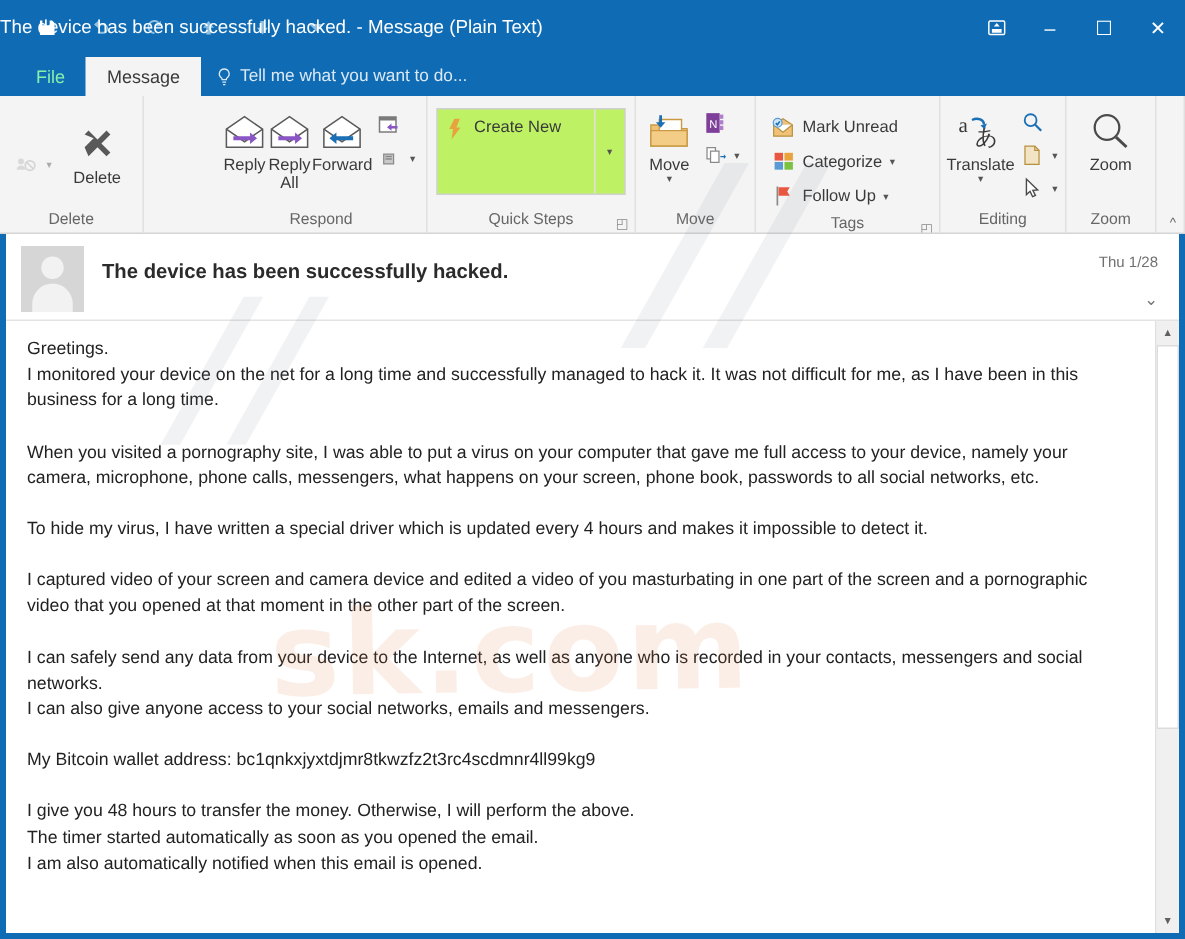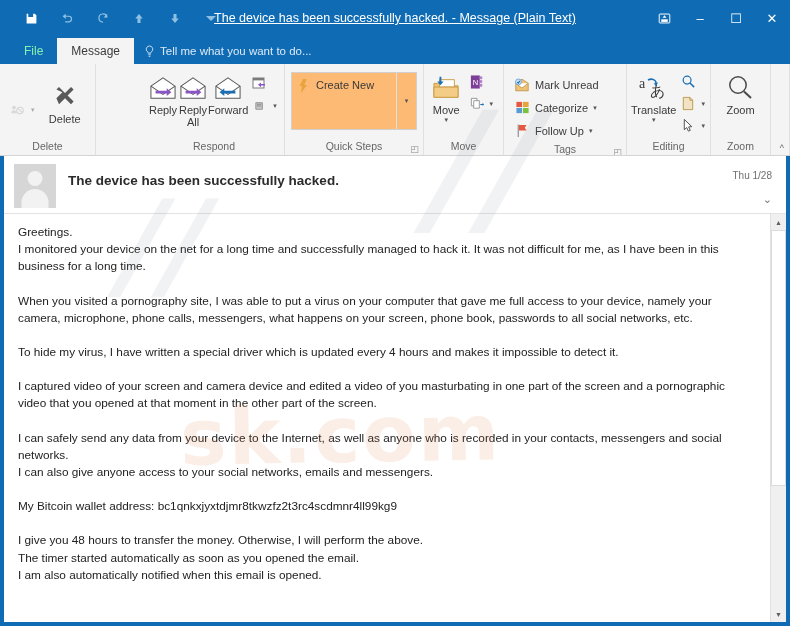--- a/index.html
+++ b/index.html
@@ -38,26 +38,25 @@
     display: flex; align-items: center; justify-content: center;
     color: #ffffff;
     font-size: 14px;
     line-height: 1;
   }
   .qat-btn.dim { color: #7fb4dc; }
   .qat-btn svg { display: block; }
   .title-text {
     position: absolute;
     left: 0; right: 0;
-    text-align: center;
+    text-align: left;
     color: #ffffff;
     font-size: 12.5px;
     pointer-events: none;
     white-space: nowrap;
-    text-decoration: underline;
   }
   .wincontrols {
     margin-left: auto;
     display: flex;
     align-items: center;
     height: 36px;
     position: relative;
     z-index: 3;
   }
   .wc {
@@ -164,21 +163,21 @@
   }
   .smallbtn .ic {
     width: 16px; height: 16px;
     display: flex; align-items: center; justify-content: center;
   }
   .caret-sm { font-size: 7px; color: #555; }
   .caret-dn { font-size: 7px; color: #555; line-height: 7px; }
 
   .qs-box {
     width: 126px; height: 58px;
-    background: #fdba74;
+    background: #bef264;
     border: 1px solid #d0d0d0;
     display: flex;
     margin-top: 3px;
   }
   .qs-item {
     flex: 1;
     display: flex; align-items: flex-start;
     gap: 6px;
     padding: 6px 4px 0 6px;
     font-size: 11px;

